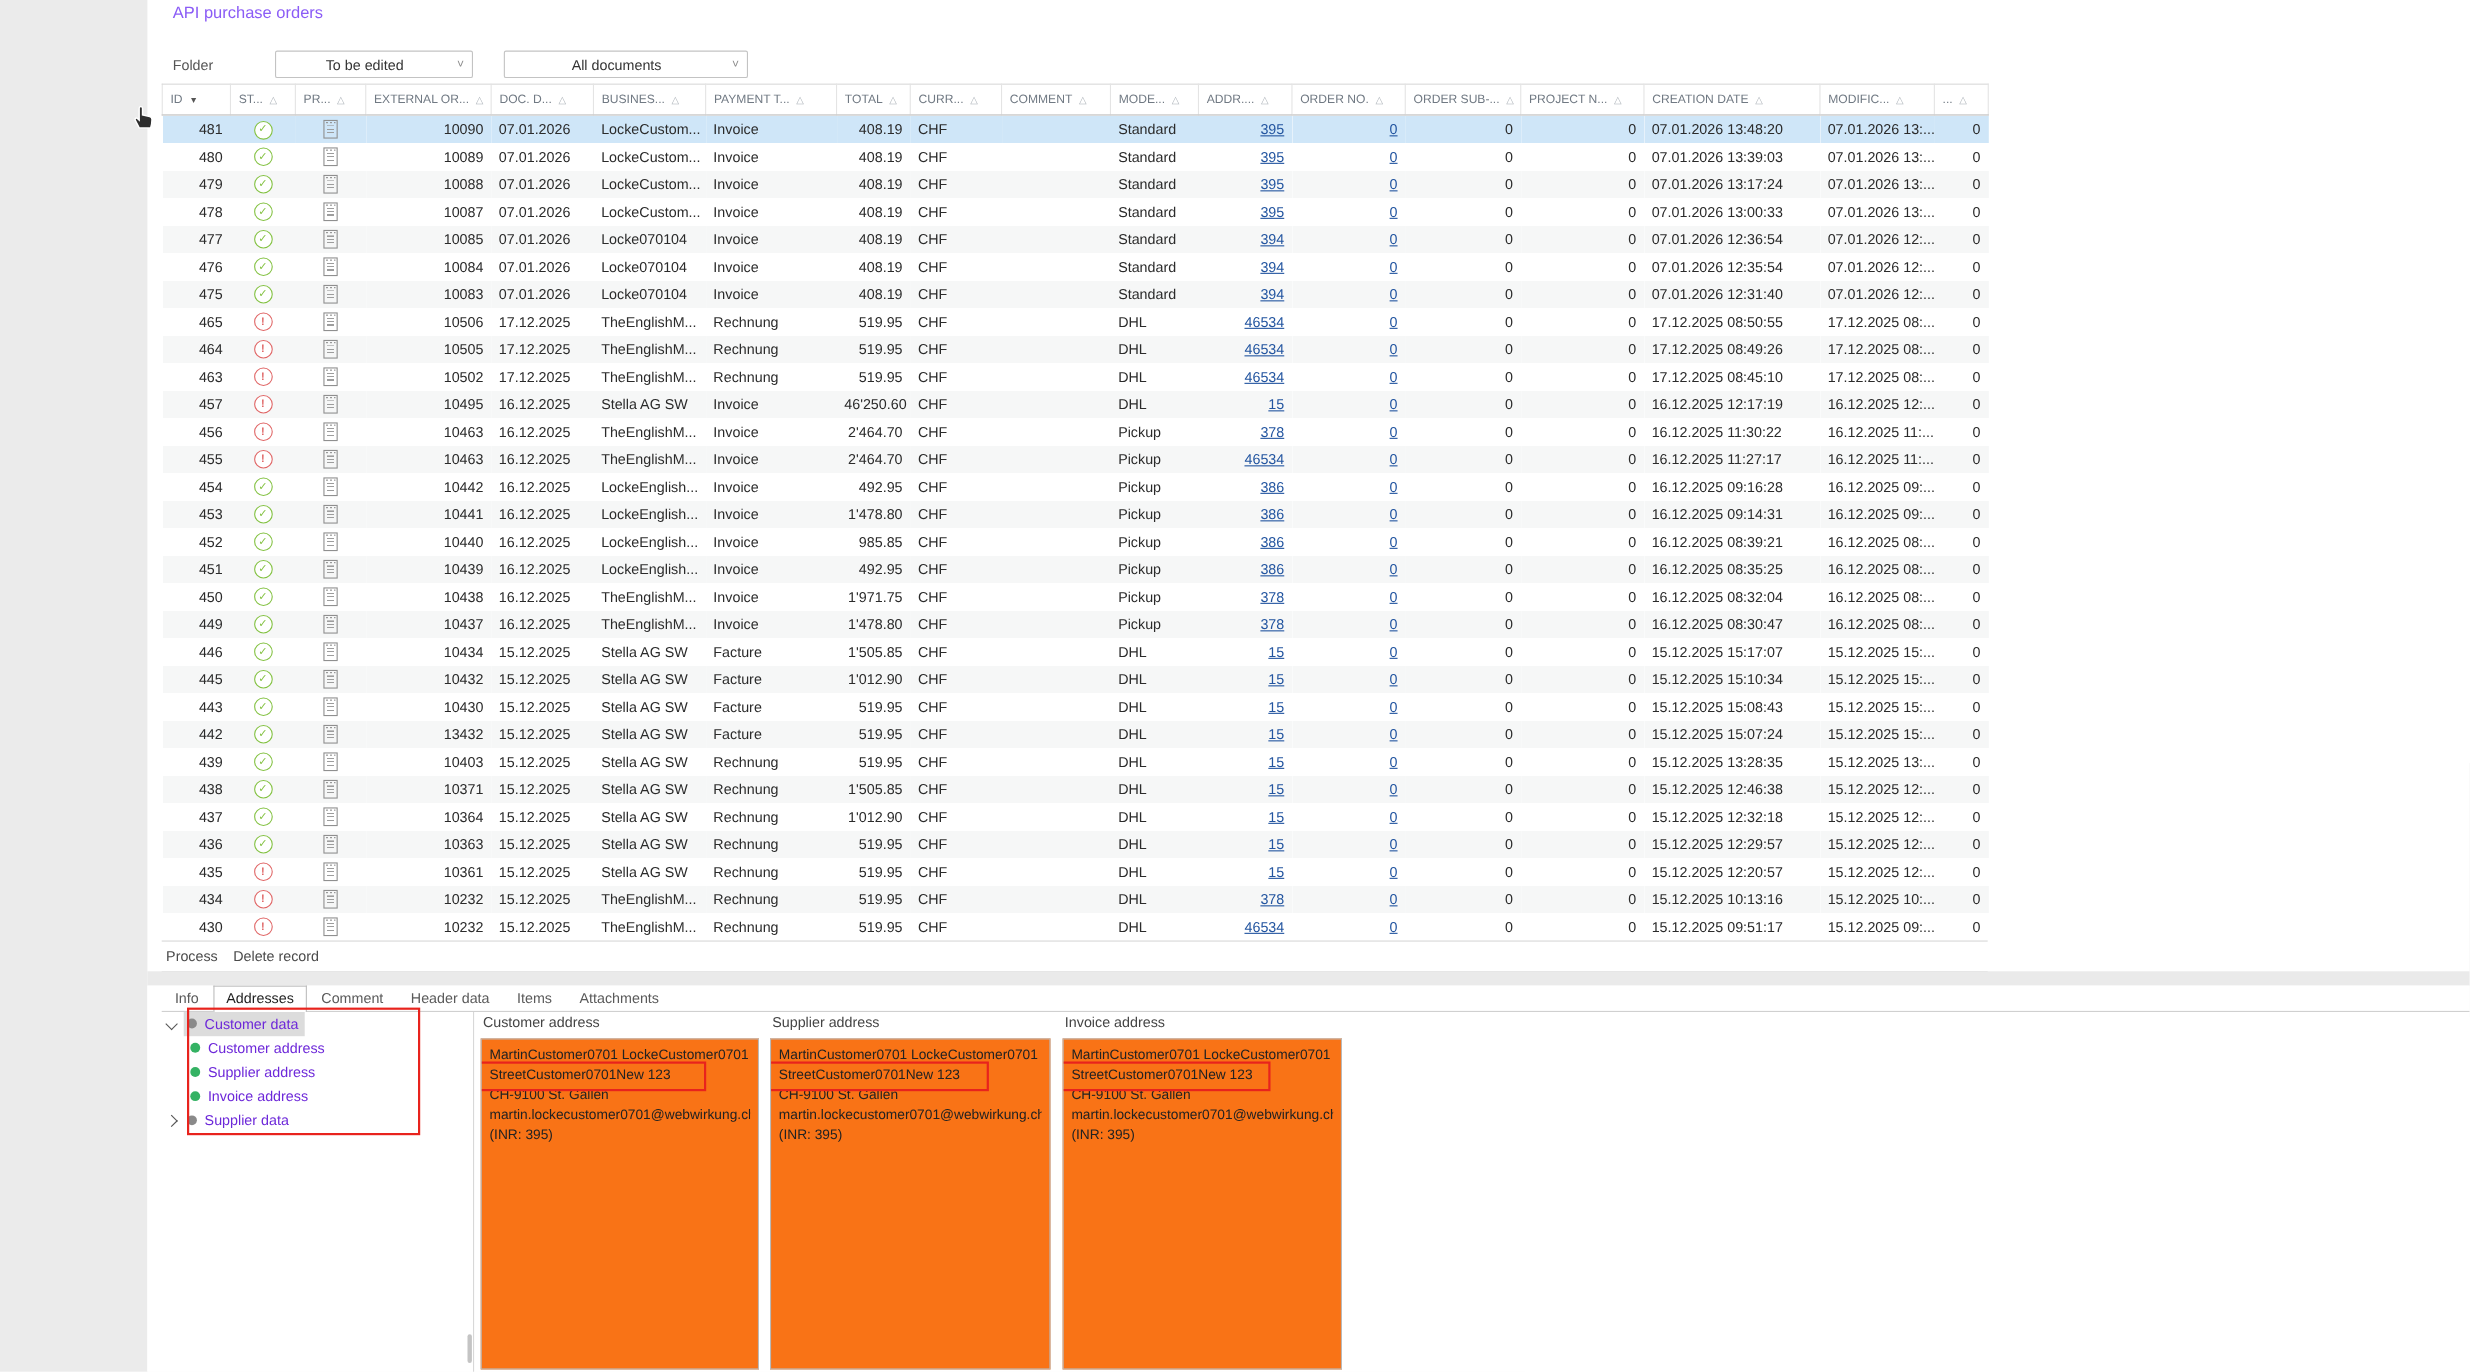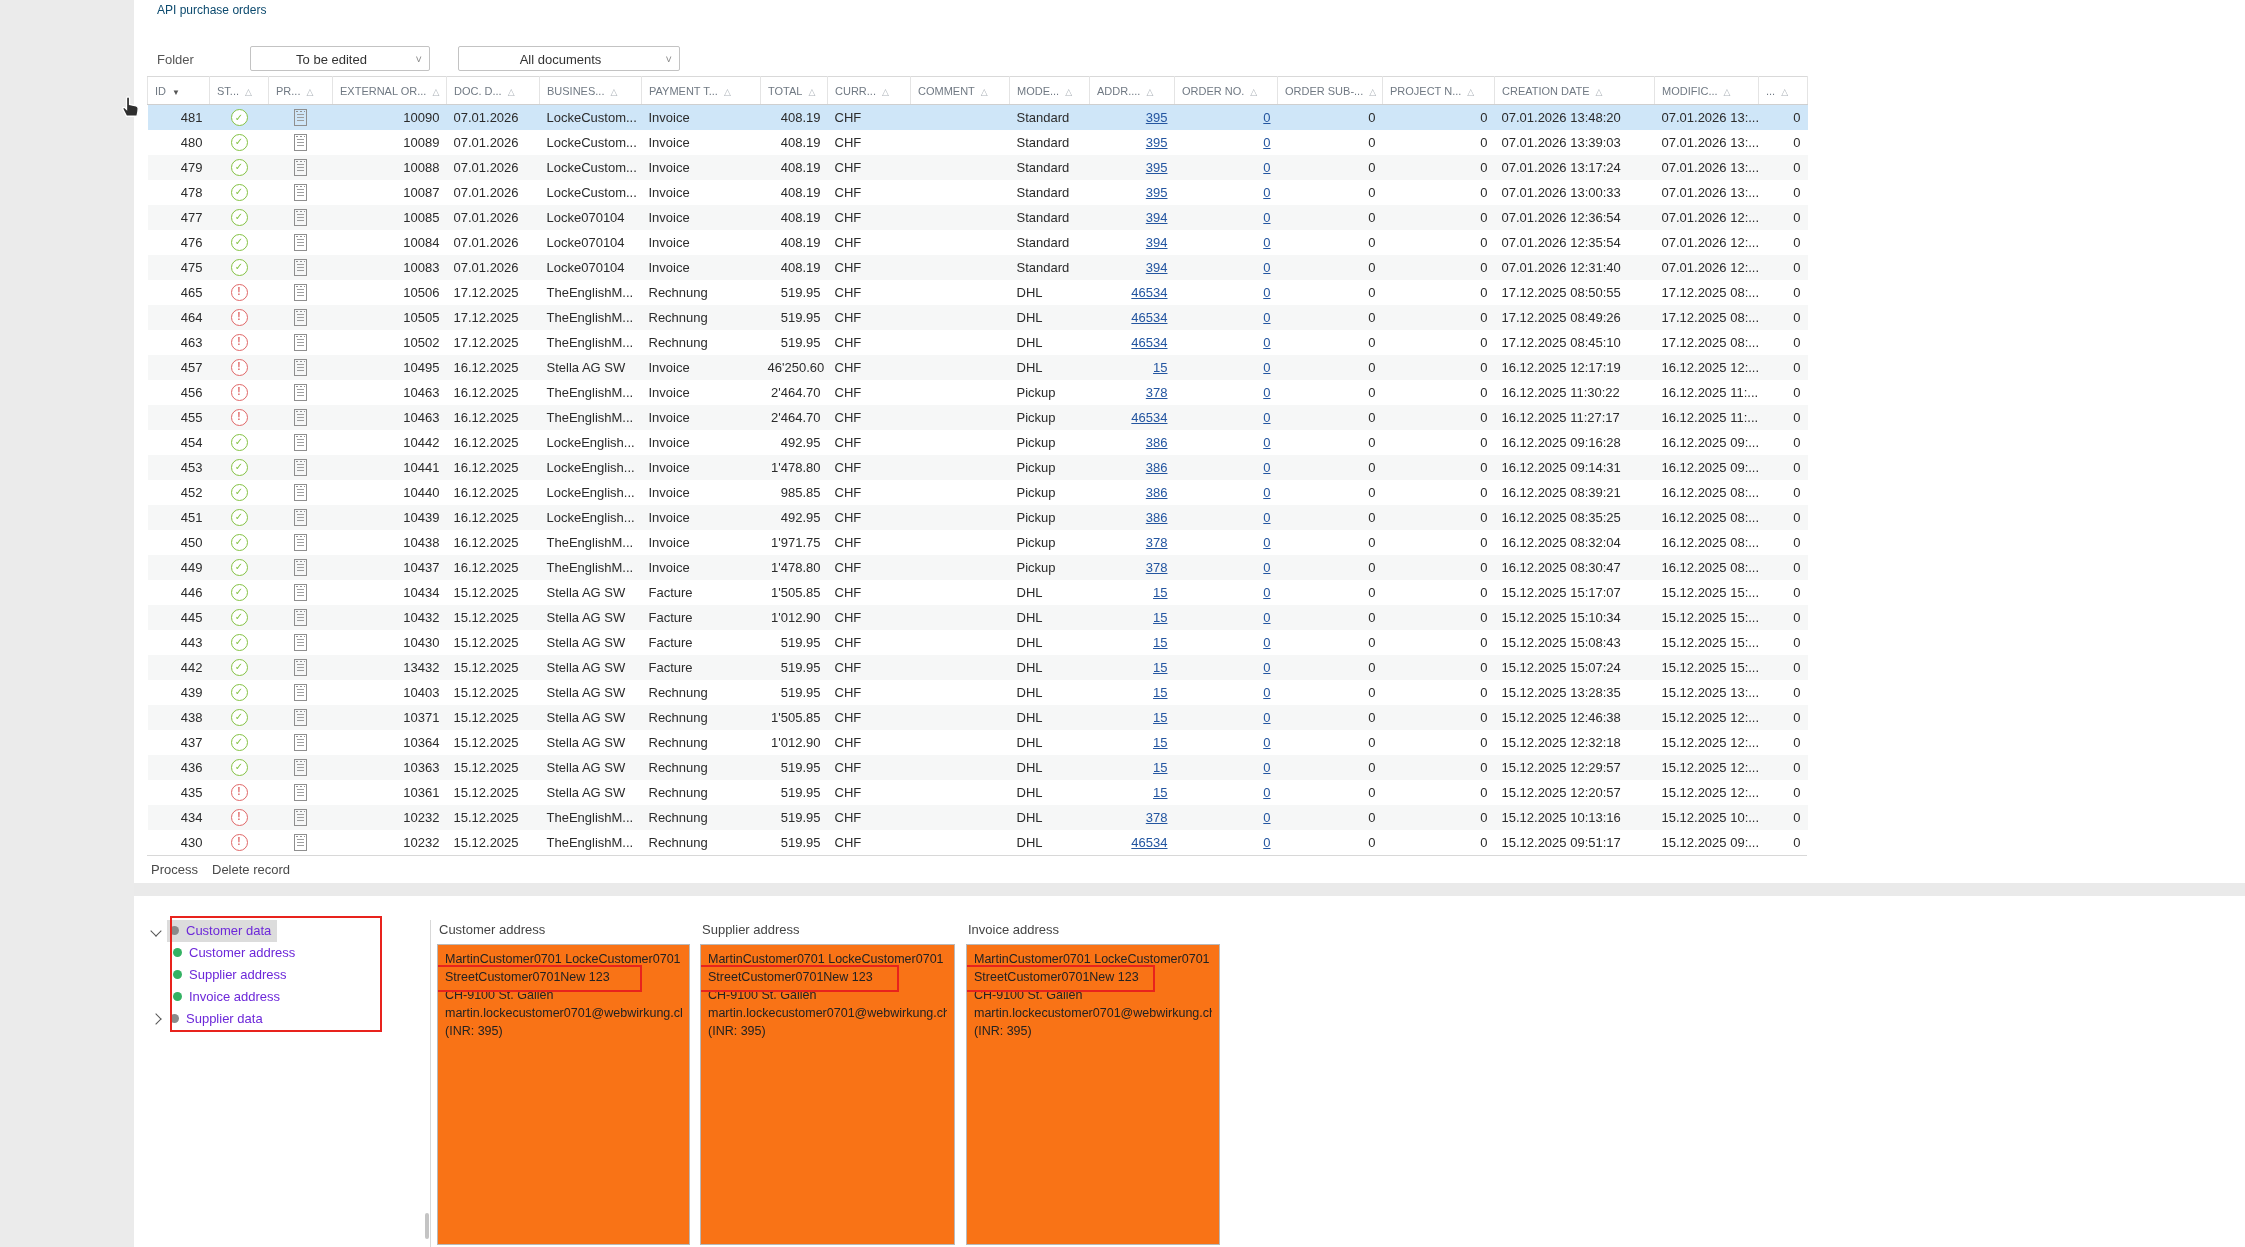--- a/index.html
+++ b/index.html
@@ -14,21 +14,21 @@
 
   
   .sidebar{position:absolute;left:0;top:0;width:133px;height:1247px;background:#fff;border-right:1px solid #c9c9c9;}
   .sb-line{position:absolute;left:0;right:0;height:1px;background:#d6d6d6;}
   .sb-item{position:absolute;left:0;white-space:nowrap;font-size:15px;}
   .sb-bold{top:75px;font-weight:bold;color:#1c1c1c;}
   .sb-dim{top:149px;color:#8a8a8a;font-size:14px;}
 
   
   .panel{position:absolute;left:134px;top:0;right:0;bottom:0;background:#fff;}
-  .page-title{position:absolute;left:23px;top:3px;margin:0;font-size:12px;font-weight:500;color:#0c4a6e;}
+  .page-title{position:absolute;left:23px;top:3px;margin:0;font-size:15px;font-weight:500;color:#8b5cf6;}
 
   .toolbar{position:absolute;left:23px;top:46px;height:27px;width:700px;text-align:center;}
   .toolbar .lbl{position:absolute;left:0;top:6px;font-size:13px;color:#555;}
   .select{position:absolute;top:0;height:25px;background:#fff;border:1px solid #c3c3c3;border-radius:2px;
           font-size:13px;color:#333;line-height:25px;padding:0 26px 0 9px;box-sizing:border-box;cursor:default;}
   .select .chev{position:absolute;right:7px;top:0;color:#8a8a8a;font-size:11px;}
   .sel-folder{left:93px;width:180px;}
   .sel-docs{left:301px;width:222px;}
 
   
@@ -771,20 +771,21 @@
     </div>
 
     <div class="table-footer">
       <span class="action act-process">Process</span>
       <span class="action act-delete">Delete record</span>
     </div>
 
     <div class="gray-strip"></div>
 
     <section class="bottom">
+      <div class="tabbar" id="tabbar"><span class="tab">Info</span><span class="tab active">Addresses</span><span class="tab">Comment</span><span class="tab">Header data</span><span class="tab">Items</span><span class="tab">Attachments</span></div>
       <div class="tree" id="tree">
           <div class="tnode"><span class="chevron expanded"></span><span class="node-inner selected"><span class="dot gray"></span><span>Customer data</span></span></div>
           <div class="tnode"><span class="indent"></span><span class="node-inner"><span class="dot green"></span><span>Customer address</span></span></div>
           <div class="tnode"><span class="indent"></span><span class="node-inner"><span class="dot green"></span><span>Supplier address</span></span></div>
           <div class="tnode"><span class="indent"></span><span class="node-inner"><span class="dot green"></span><span>Invoice address</span></span></div>
           <div class="tnode"><span class="chevron collapsed"></span><span class="node-inner"><span class="dot gray"></span><span>Supplier data</span></span></div>
         </div>
       <div id="addrs">
           <div class="addr-panel" style="left: 303px; width: 253px;">
             <div class="addr-title">Customer address</div>

